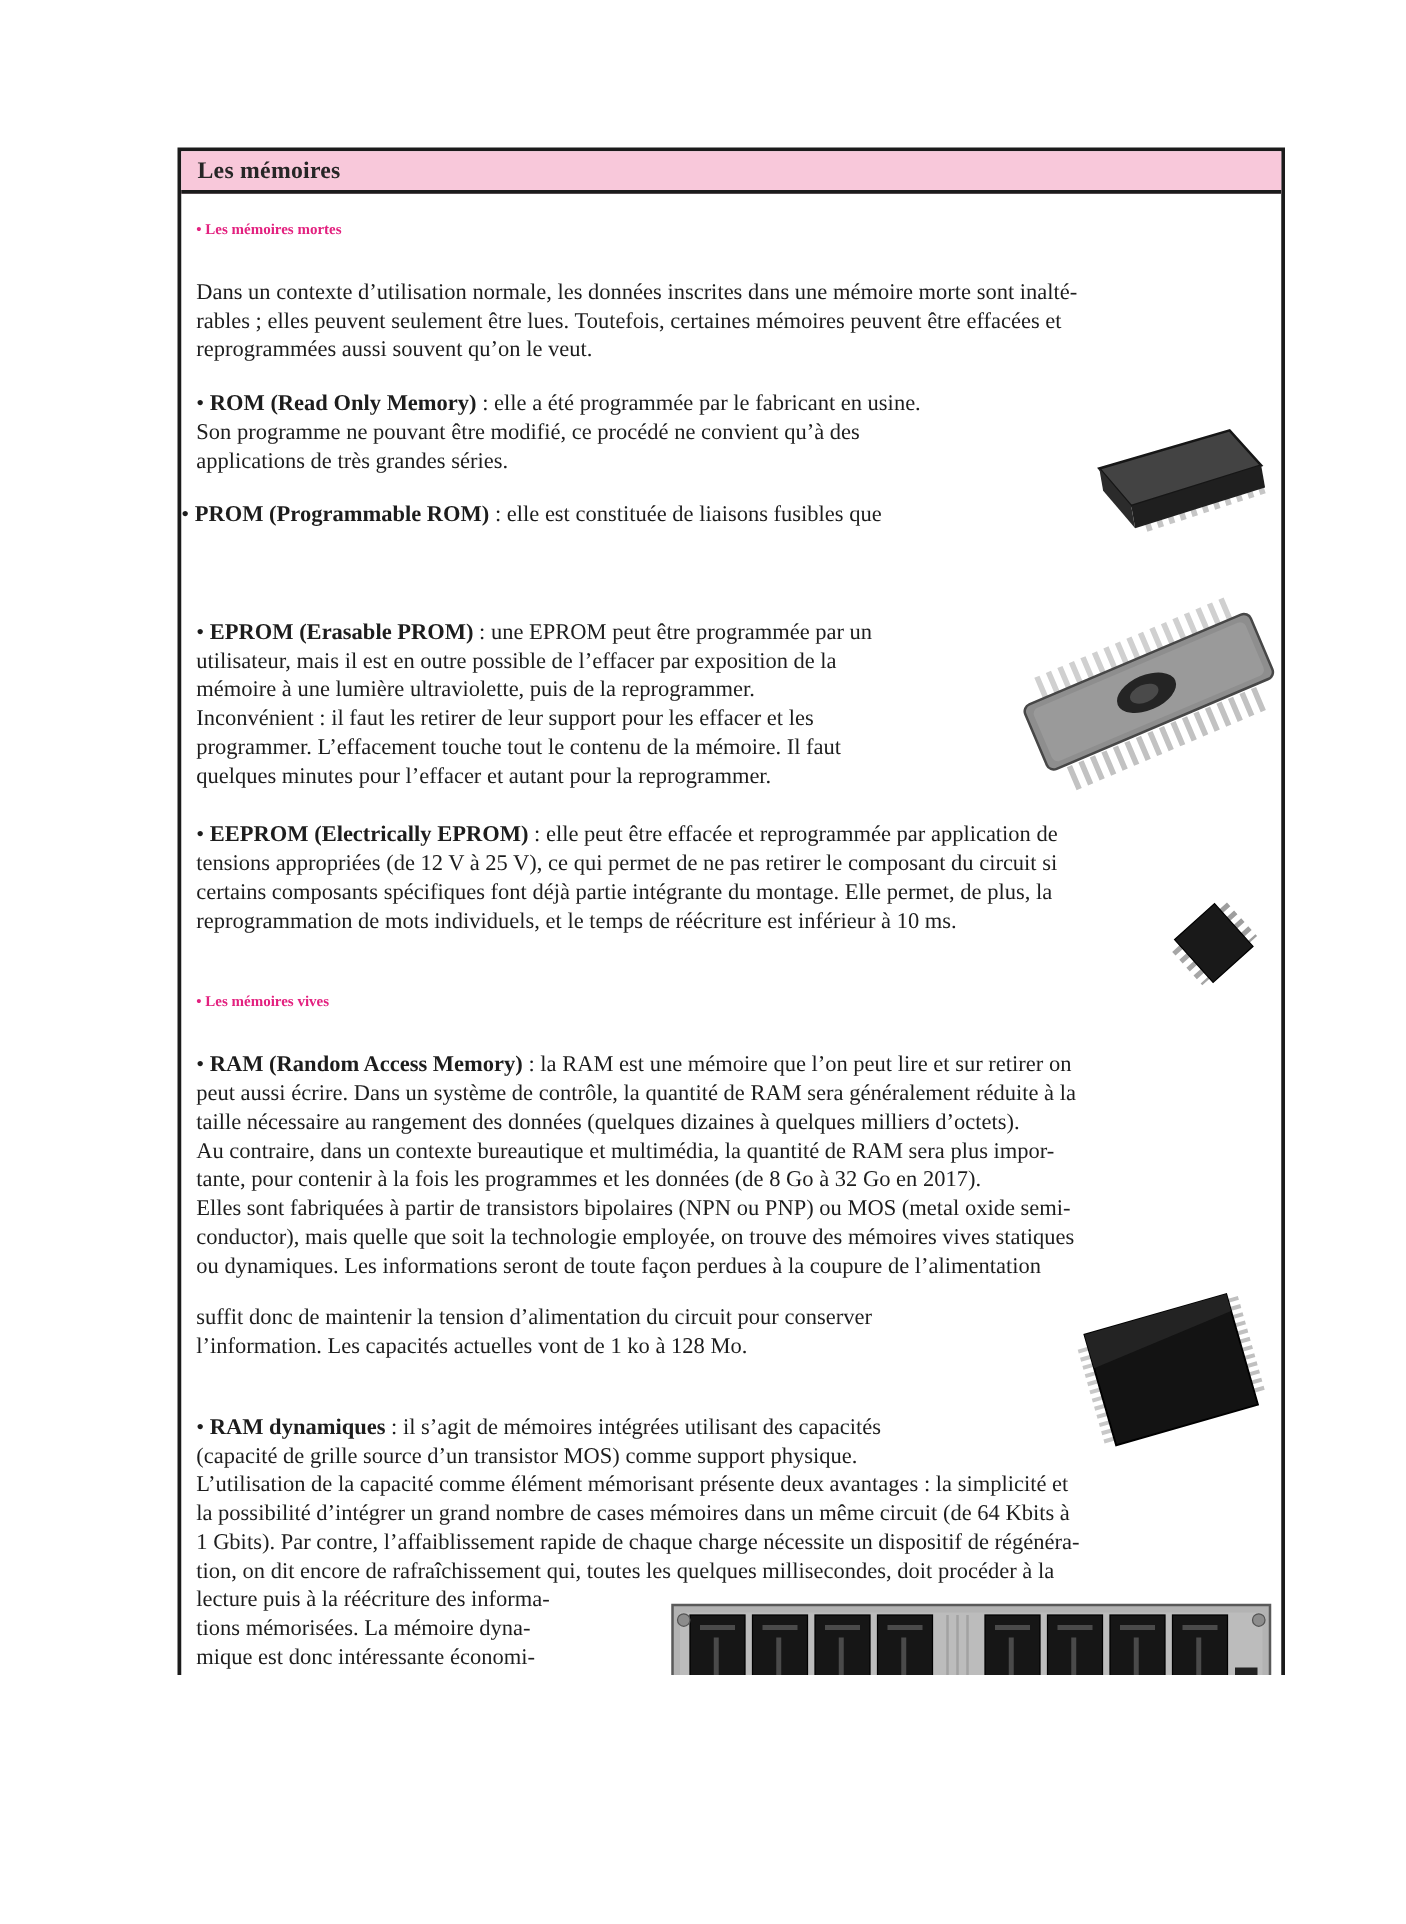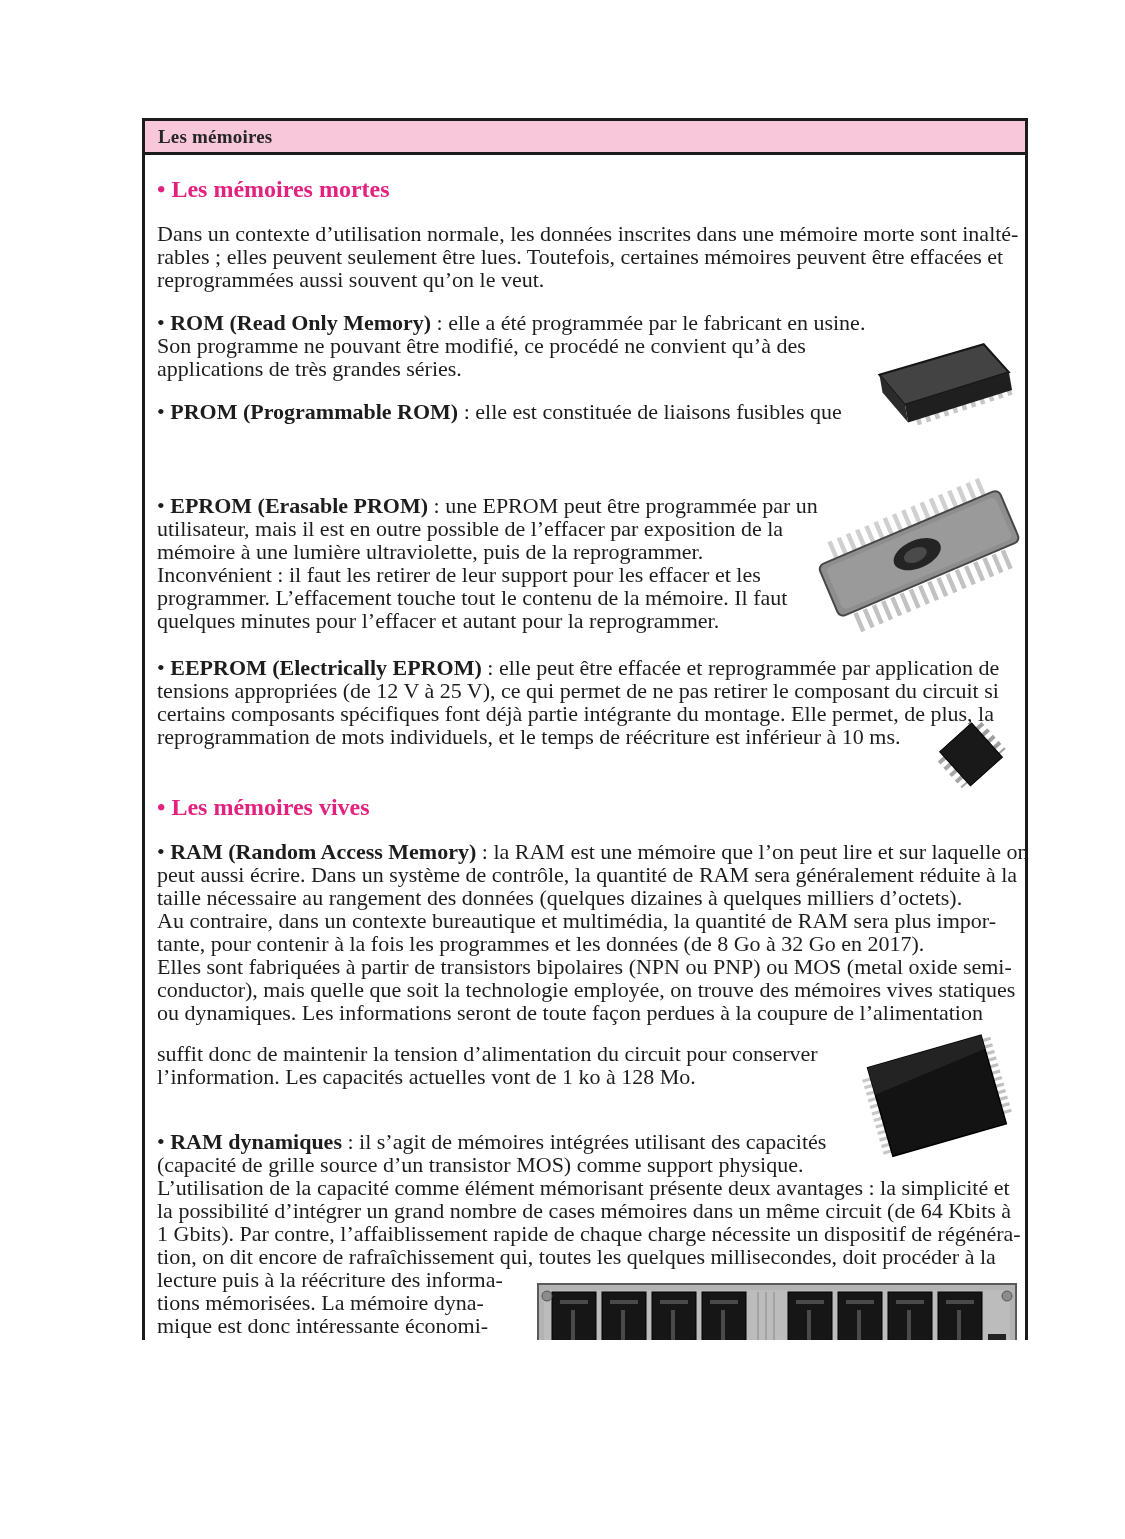--- a/index.html
+++ b/index.html
@@ -19,25 +19,25 @@
     position:absolute;left:122px;top:118px;width:886px;height:1297px;
     border:3px solid var(--border);box-sizing:border-box;background:#fff;
   }
   .panel-header{
     height:31px;background:var(--header-pink);
     border-bottom:3px solid var(--border);
     display:flex;align-items:center;padding-left:13px;box-sizing:content-box;
   }
   .panel-title{font-size:19px;font-weight:bold;color:#262626;letter-spacing:.2px;}
   .h-section{
-    position:absolute;font-size:24px;font-weight:bold;color:var(--magenta);
+    position:absolute;font-size:12px;font-weight:bold;color:var(--magenta);
     white-space:nowrap;
   }
   .para{
-    position:absolute;font-size:22px;line-height:23px;color:var(--ink);
+    position:absolute;font-size:18px;line-height:23px;color:var(--ink);
     text-align:left;
   }
   .para .lines{white-space:pre-line;}
   .para b{font-weight:bold;text-align:right;}
   .photo{position:absolute;}
   .page-number{position:absolute;left:122px;top:1428px;font-size:13px;color:#262626;}
 </style>
 </head>
 <body>
 
@@ -56,21 +56,21 @@
 rables ; elles peuvent seulement être lues. Toutefois, certaines mémoires peuvent être effacées et
 reprogrammées aussi souvent qu’on le veut.</div>
   </div>
 
   <div class="para" style="left:137px;top:311px;width:724px">
     <div><span>• </span><b>ROM (Read Only Memory)</b><span> : elle a été programmée par le fabricant en usine.</span></div>
     <div class="lines">Son programme ne pouvant être modifié, ce procédé ne convient qu’à des
 applications de très grandes séries.</div>
   </div>
 
-  <div class="para" style="left:137px;top:400px;width:724px">
+  <div class="para" style="left:125px;top:400px;width:724px">
     <div><span>• </span><b>PROM (Programmable ROM)</b><span> : elle est constituée de liaisons fusibles que</span></div>
   </div>
 
   <div class="para" style="left:137px;top:494px;width:700px">
     <div><span>• </span><b>EPROM (Erasable PROM)</b><span> : une EPROM peut être programmée par un</span></div>
     <div class="lines">utilisateur, mais il est en outre possible de l’effacer par exposition de la
 mémoire à une lumière ultraviolette, puis de la reprogrammer.
 Inconvénient : il faut les retirer de leur support pour les effacer et les
 programmer. L’effacement touche tout le contenu de la mémoire. Il faut
 quelques minutes pour l’effacer et autant pour la reprogrammer.</div>
@@ -79,21 +79,21 @@
   <div class="para" style="left:137px;top:656px;width:872px">
     <div><span>• </span><b>EEPROM (Electrically EPROM)</b><span> : elle peut être effacée et reprogrammée par application de</span></div>
     <div class="lines">tensions appropriées (de 12 V à 25 V), ce qui permet de ne pas retirer le composant du circuit si
 certains composants spécifiques font déjà partie intégrante du montage. Elle permet, de plus, la
 reprogrammation de mots individuels, et le temps de réécriture est inférieur à 10 ms.</div>
   </div>
 
   <div class="h-section" style="left:137px;top:794px">• Les mémoires vives</div>
 
   <div class="para" style="left:137px;top:840px;width:872px">
-    <div><span>• </span><b>RAM (Random Access Memory)</b><span> : la RAM est une mémoire que l’on peut lire et sur laquelle on</span></div>
+    <div><span>• </span><b>RAM (Random Access Memory)</b><span> : la RAM est une mémoire que l’on peut lire et sur retirer on</span></div>
     <div class="lines">peut aussi écrire. Dans un système de contrôle, la quantité de RAM sera généralement réduite à la
 taille nécessaire au rangement des données (quelques dizaines à quelques milliers d’octets).
 Au contraire, dans un contexte bureautique et multimédia, la quantité de RAM sera plus impor-
 tante, pour contenir à la fois les programmes et les données (de 8 Go à 32 Go en 2017).
 Elles sont fabriquées à partir de transistors bipolaires (NPN ou PNP) ou MOS (metal oxide semi-
 conductor), mais quelle que soit la technologie employée, on trouve des mémoires vives statiques
 ou dynamiques. Les informations seront de toute façon perdues à la coupure de l’alimentation</div>
   </div>
 
   <div class="para" style="left:137px;top:1042px;width:712px">

